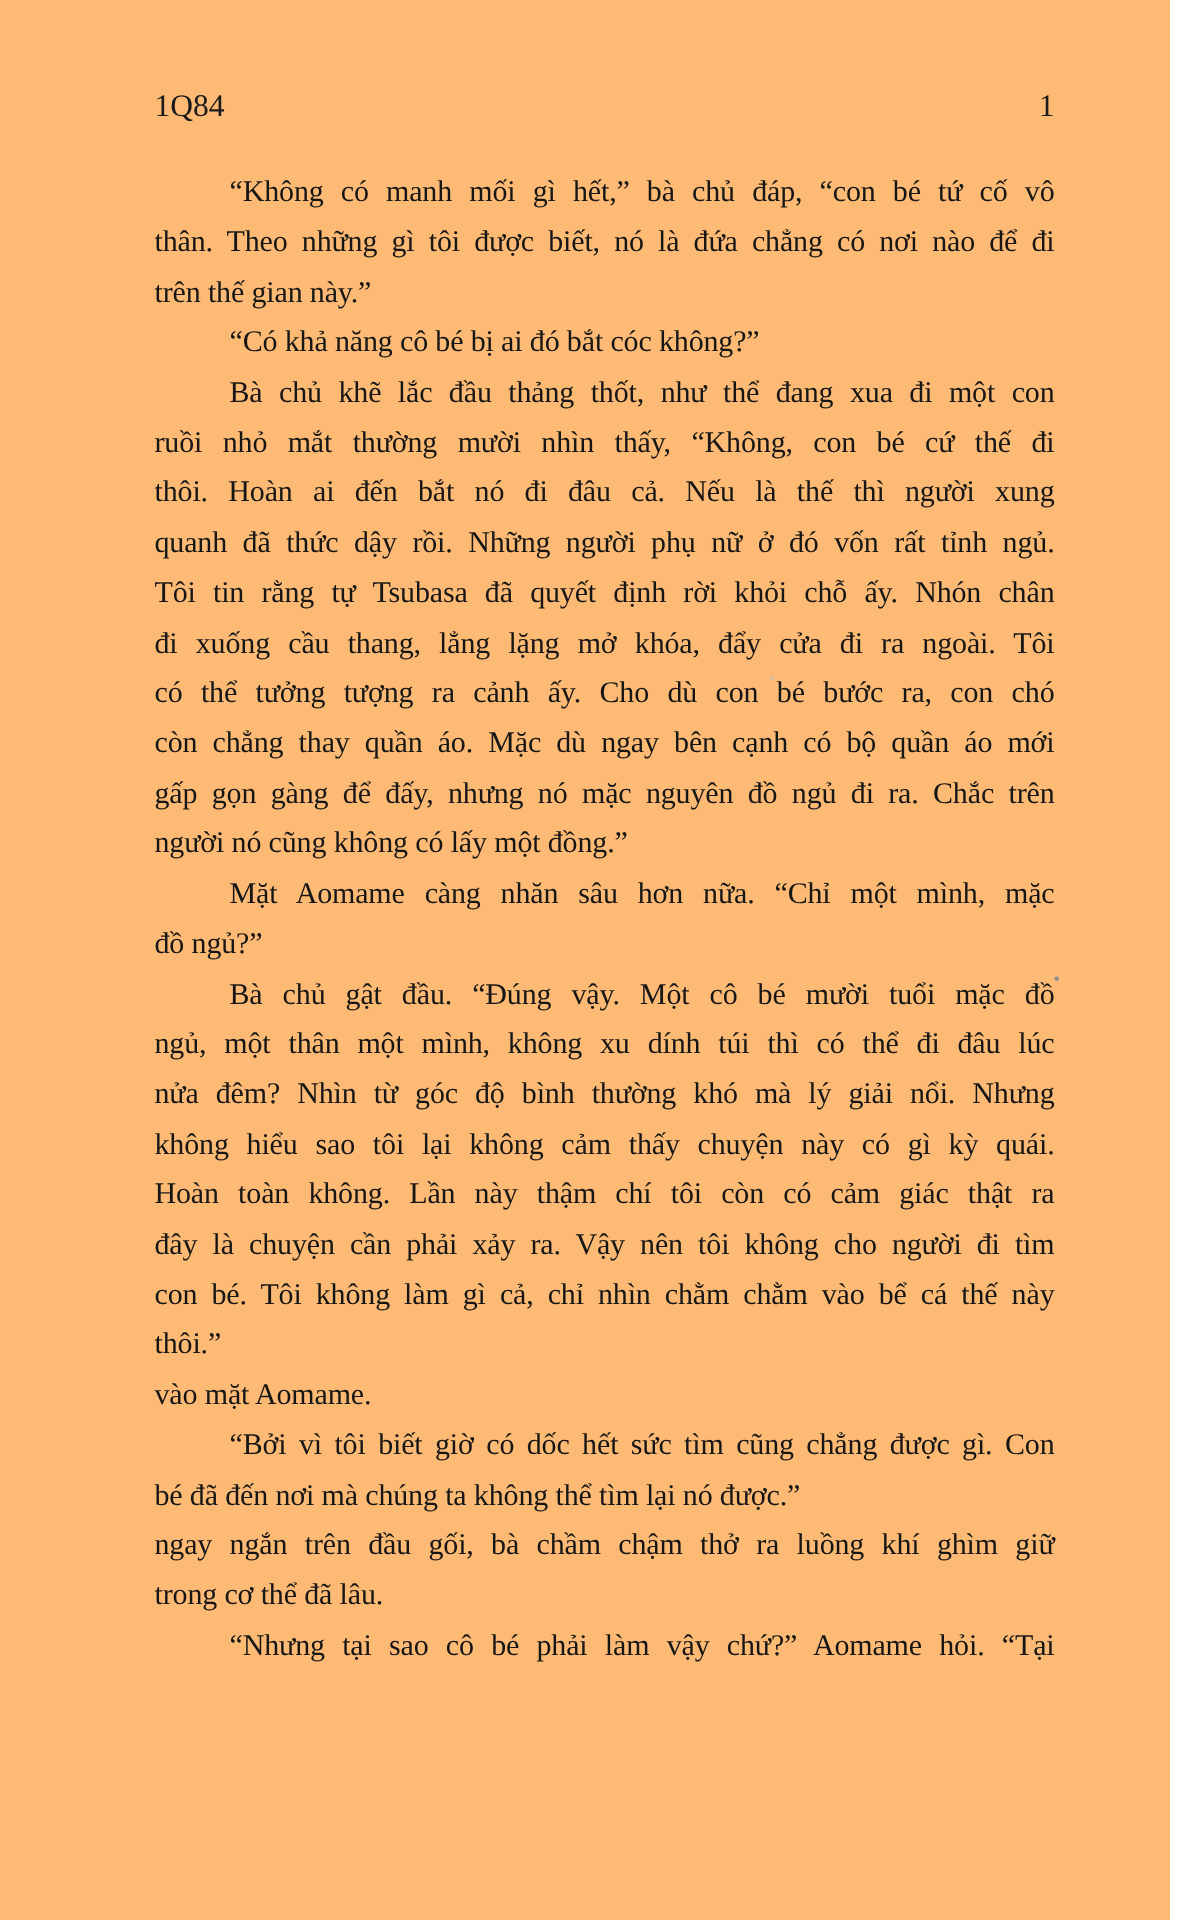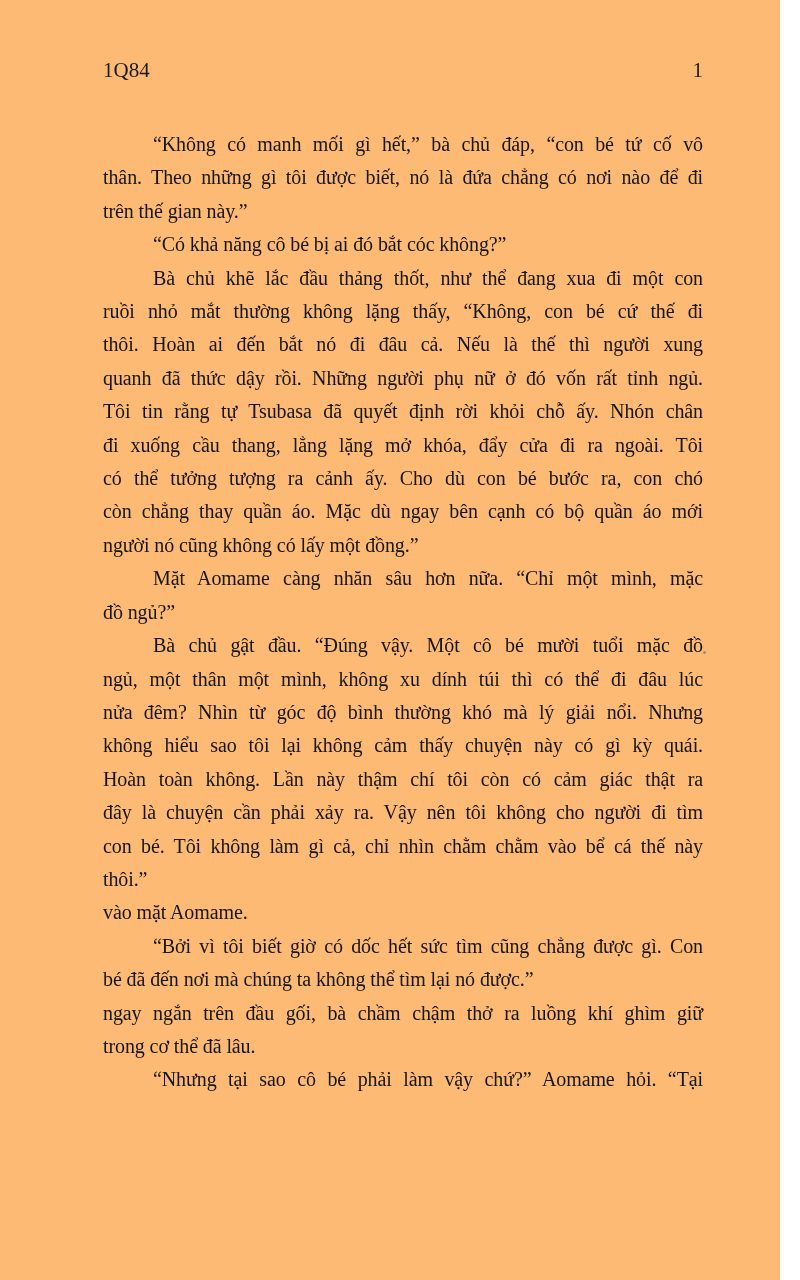--- a/index.html
+++ b/index.html
@@ -26,21 +26,20 @@
     color: #1b1b1b;
   }
   .page-body {
     position: absolute;
     left: 103px; top: 112px;
     width: 600px;
     font-size: 20px;
     line-height: 33.4px;
     letter-spacing: -0.1px;
     color: #161616;
-    margin-top: 16px;
   }
   .paragraph { margin: 0; padding: 0; }
   .line {
     text-align: justify;
     text-align-last: justify;
   }
   .line.para-end {
     text-align-last: left;
   }
   .line.indent { text-indent: 50px; }
@@ -65,27 +64,28 @@
       <div class="paragraph">
         <div class="line indent">“Không có manh mối gì hết,” bà chủ đáp, “con bé tứ cố vô</div>
         <div class="line">thân. Theo những gì tôi được biết, nó là đứa chẳng có nơi nào để đi</div>
         <div class="line para-end">trên thế gian này.”</div>
       </div>
       <div class="paragraph">
         <div class="line indent para-end">“Có khả năng cô bé bị ai đó bắt cóc không?”</div>
       </div>
       <div class="paragraph">
         <div class="line indent">Bà chủ khẽ lắc đầu thảng thốt, như thể đang xua đi một con</div>
-        <div class="line">ruồi nhỏ mắt thường không lặng thấy, “Không, con bé cứ thế đi</div>
+        <div class="line">ruồi nhỏ mắt thường mười nhìn thấy, “Không, con bé cứ thế đi</div>
         <div class="line">thôi. Hoàn ai đến bắt nó đi đâu cả. Nếu là thế thì người xung</div>
         <div class="line">quanh đã thức dậy rồi. Những người phụ nữ ở đó vốn rất tỉnh ngủ.</div>
         <div class="line">Tôi tin rằng tự Tsubasa đã quyết định rời khỏi chỗ ấy. Nhón chân</div>
         <div class="line">đi xuống cầu thang, lẳng lặng mở khóa, đẩy cửa đi ra ngoài. Tôi</div>
         <div class="line">có thể tưởng tượng ra cảnh ấy. Cho dù con bé bước ra, con chó</div>
         <div class="line">còn chẳng thay quần áo. Mặc dù ngay bên cạnh có bộ quần áo mới</div>
+        <div class="line">gấp gọn gàng để đấy, nhưng nó mặc nguyên đồ ngủ đi ra. Chắc trên</div>
         <div class="line para-end">người nó cũng không có lấy một đồng.”</div>
       </div>
       <div class="paragraph">
         <div class="line indent">Mặt Aomame càng nhăn sâu hơn nữa. “Chỉ một mình, mặc</div>
         <div class="line para-end">đồ ngủ?”</div>
       </div>
       <div class="paragraph">
         <div class="line indent">Bà chủ gật đầu. “Đúng vậy. Một cô bé mười tuổi mặc đồ</div>
         <div class="line">ngủ, một thân một mình, không xu dính túi thì có thể đi đâu lúc</div>
         <div class="line">nửa đêm? Nhìn từ góc độ bình thường khó mà lý giải nổi. Nhưng</div>

